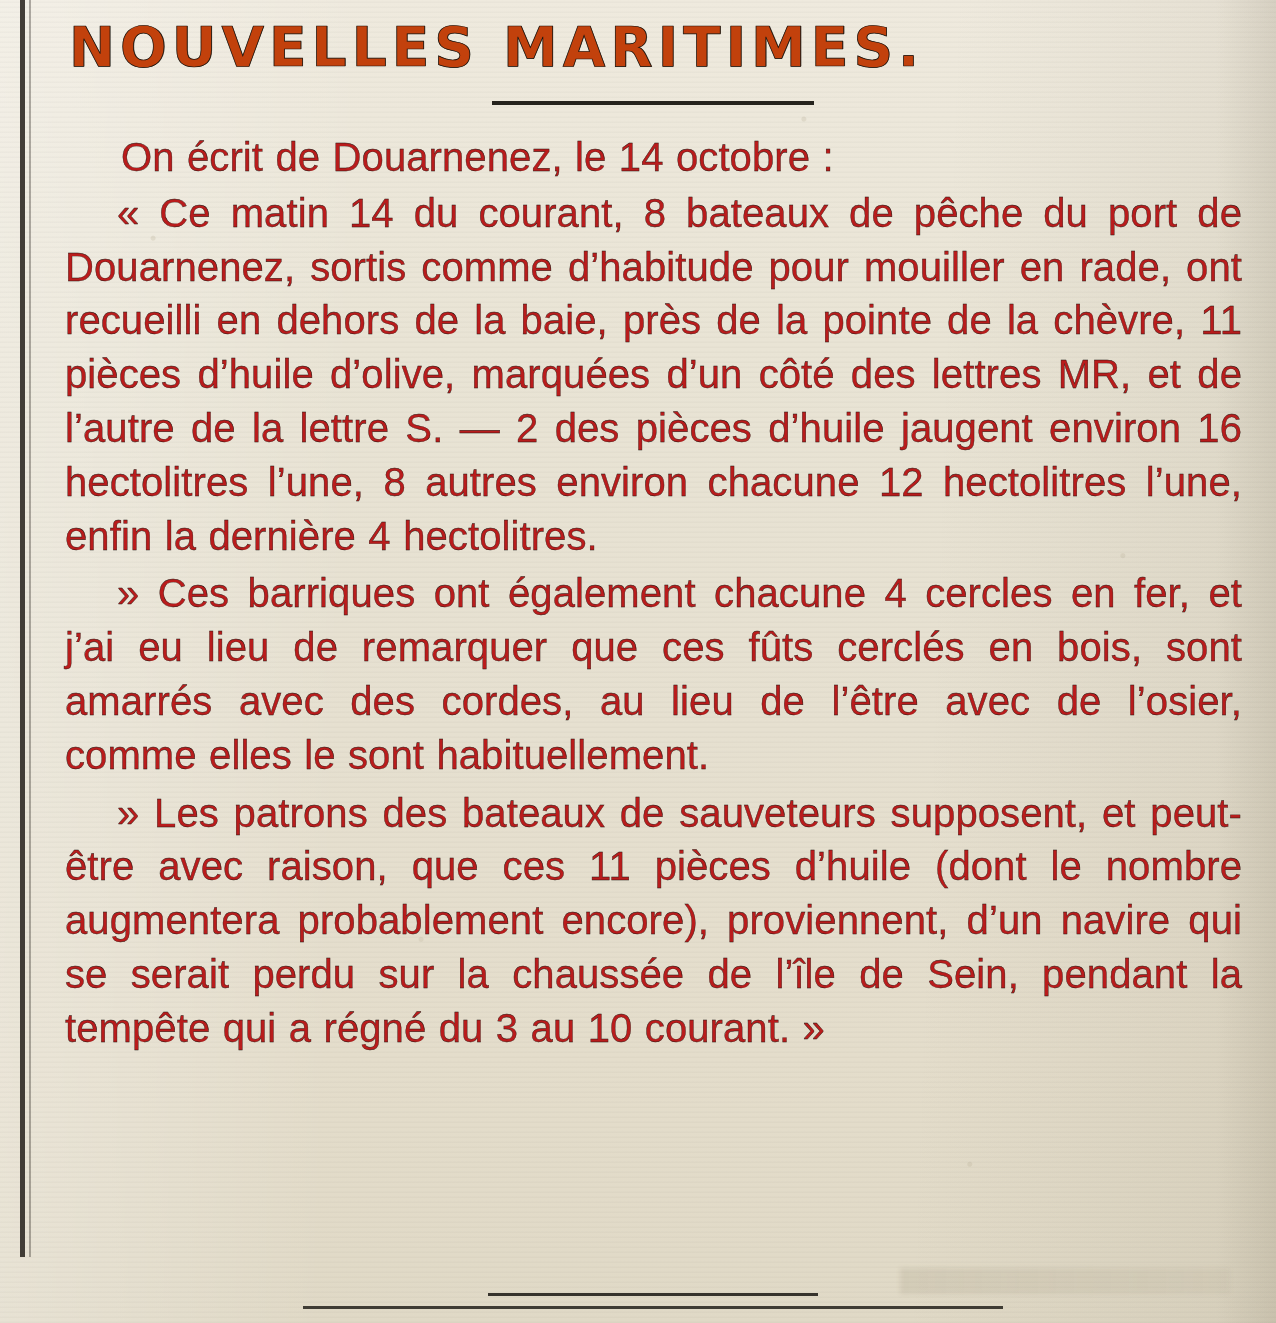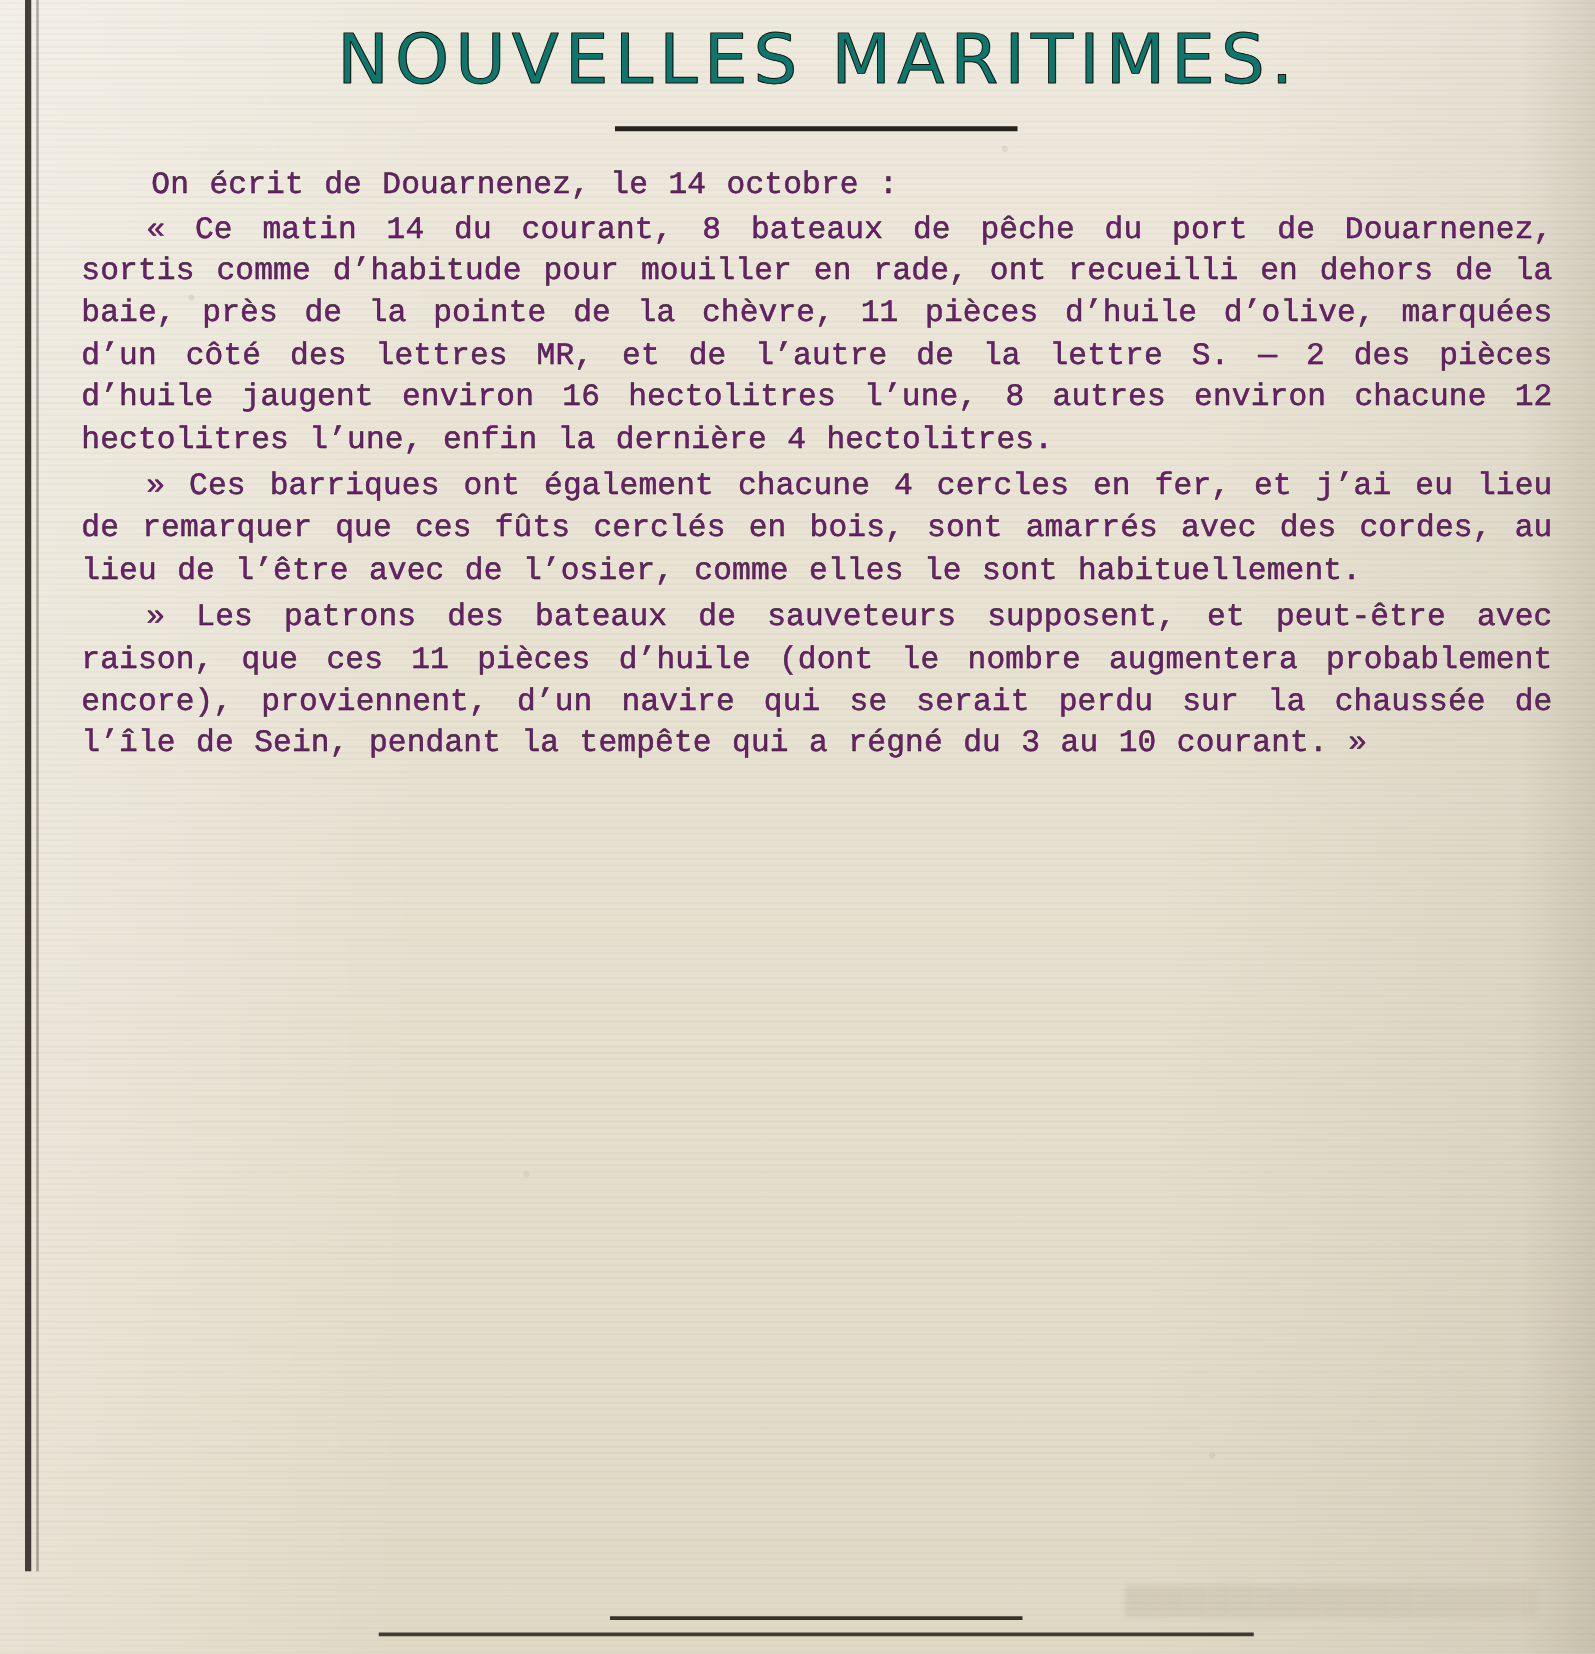--- a/index.html
+++ b/index.html
@@ -57,49 +57,48 @@
   }
   .sheet {
     position: absolute;
     left: 55px;
     top: 0;
     width: 1195px;
     height: 1323px;
   }
   .masthead {
     margin: 20px 0 0 0;
-    text-align: center;
     font-family: "DejaVu Sans", sans-serif;
-    font-weight: normal;
+    font-weight: bold;
     font-size: 55px;
     line-height: 1.0;
     letter-spacing: 5px;
-    color: #0f766e;
+    color: #c2410c;
     text-shadow: 0.6px 0 0 rgba(20,17,12,0.65), -0.4px 0.4px 0 rgba(20,17,12,0.35);
     -webkit-text-stroke: 0.7px #14110c;
     padding-left: 14px;
     padding-right: 10px;
   }
   .rule-wrap {
     display: flex;
     justify-content: center;
     margin-top: 26px;
   }
   .short-rule {
     width: 322px;
     height: 4px;
     background: #15120d;
     opacity: 0.92;
   }
   .article {
     margin-top: 26px;
     padding: 0 8px 0 10px;
-    color: #701a75;
-    font-family: Liberation Mono, monospace;
-    font-size: 25px;
+    color: #b91c1c;
+    font-family: Liberation Sans, sans-serif;
+    font-size: 40px;
     line-height: 1.345;
     text-align: justify;
     text-align-last: left;
     letter-spacing: 0.1px;
     word-spacing: 1.2px;
     -webkit-text-stroke: 0.35px #1b1712;
   }
   .article p {
     margin: 0 0 4px 0;
     text-indent: 52px;

